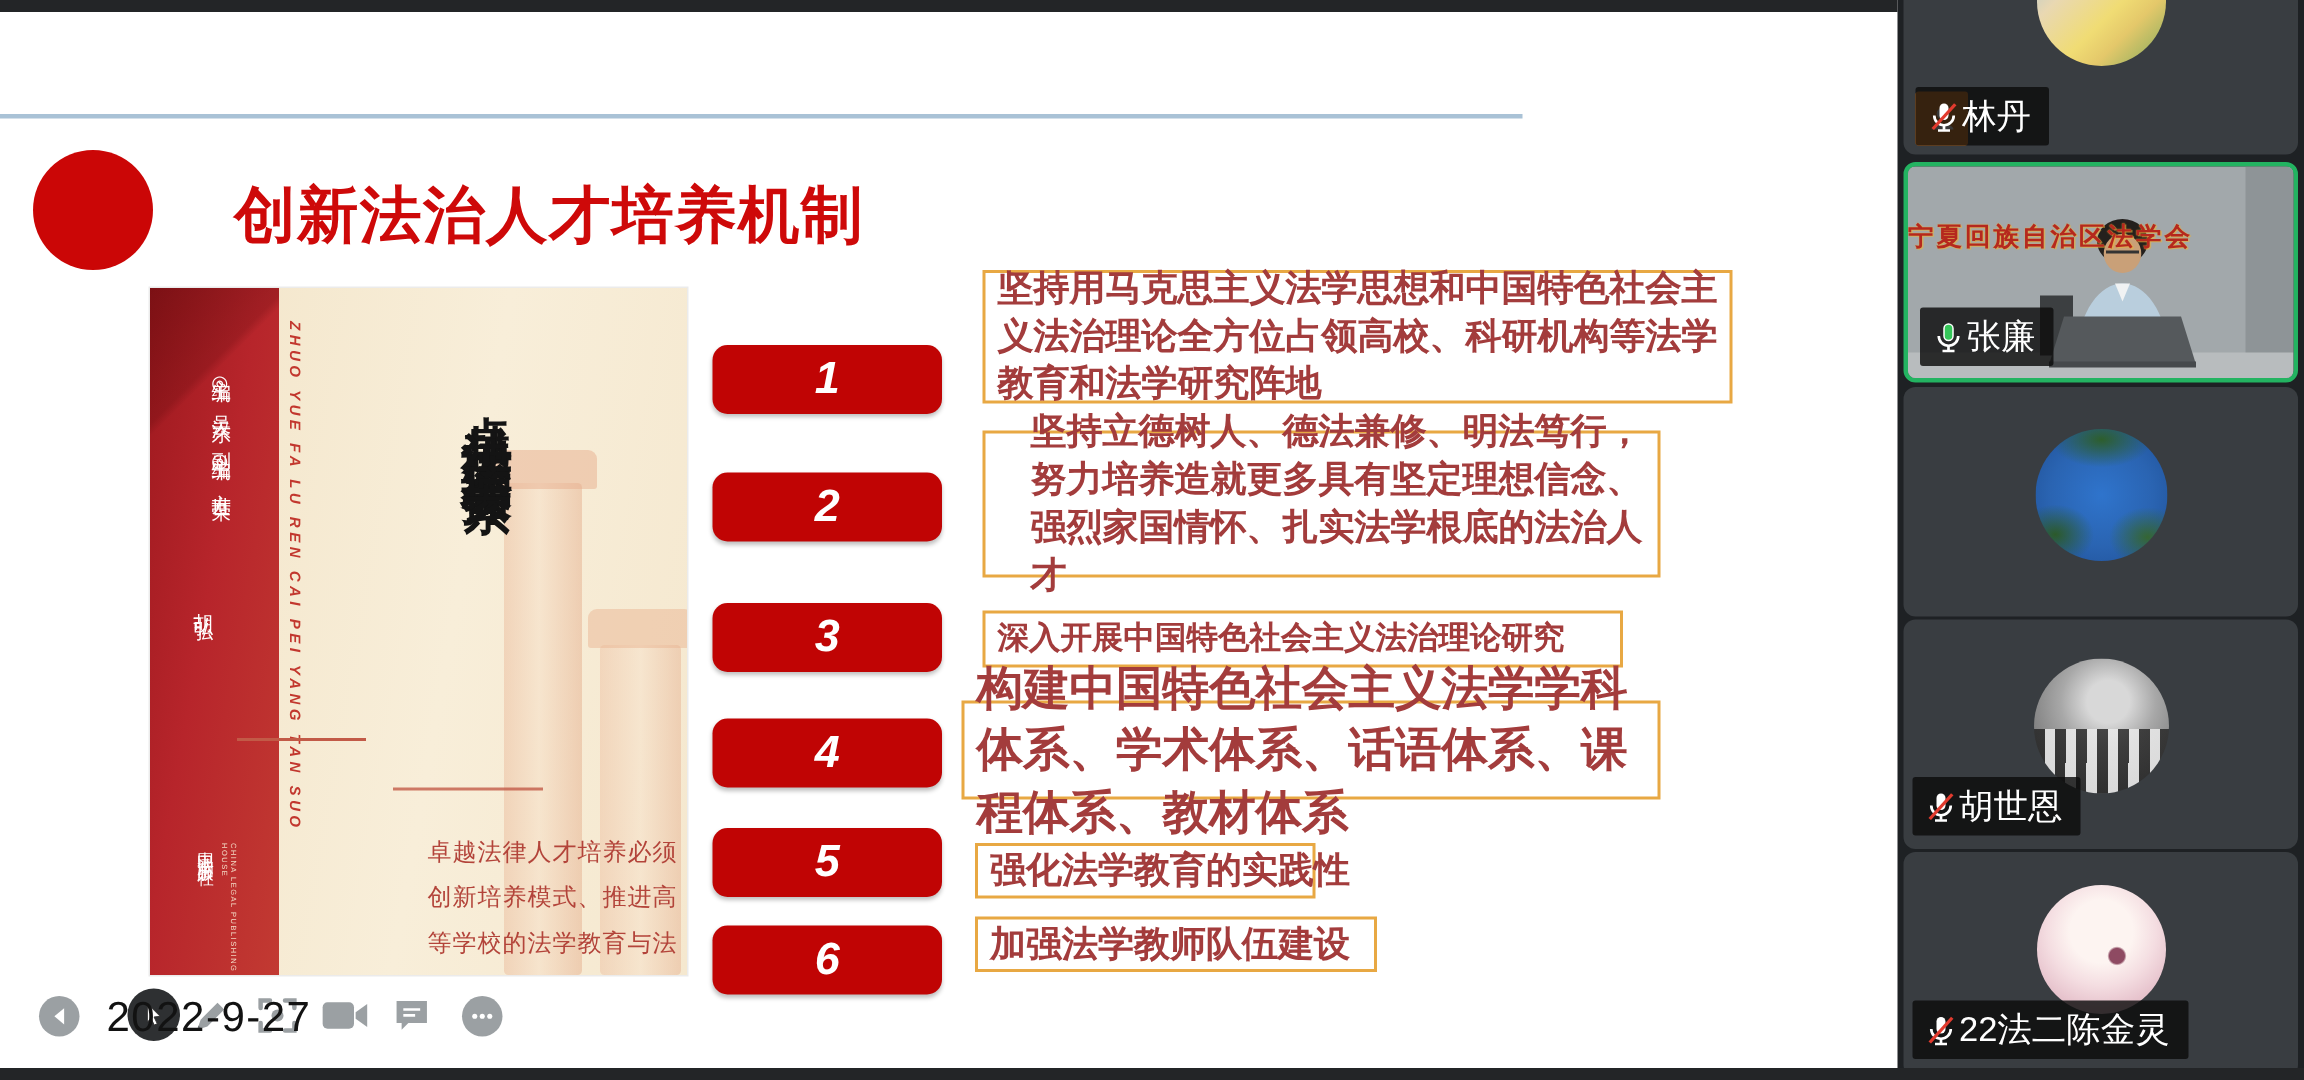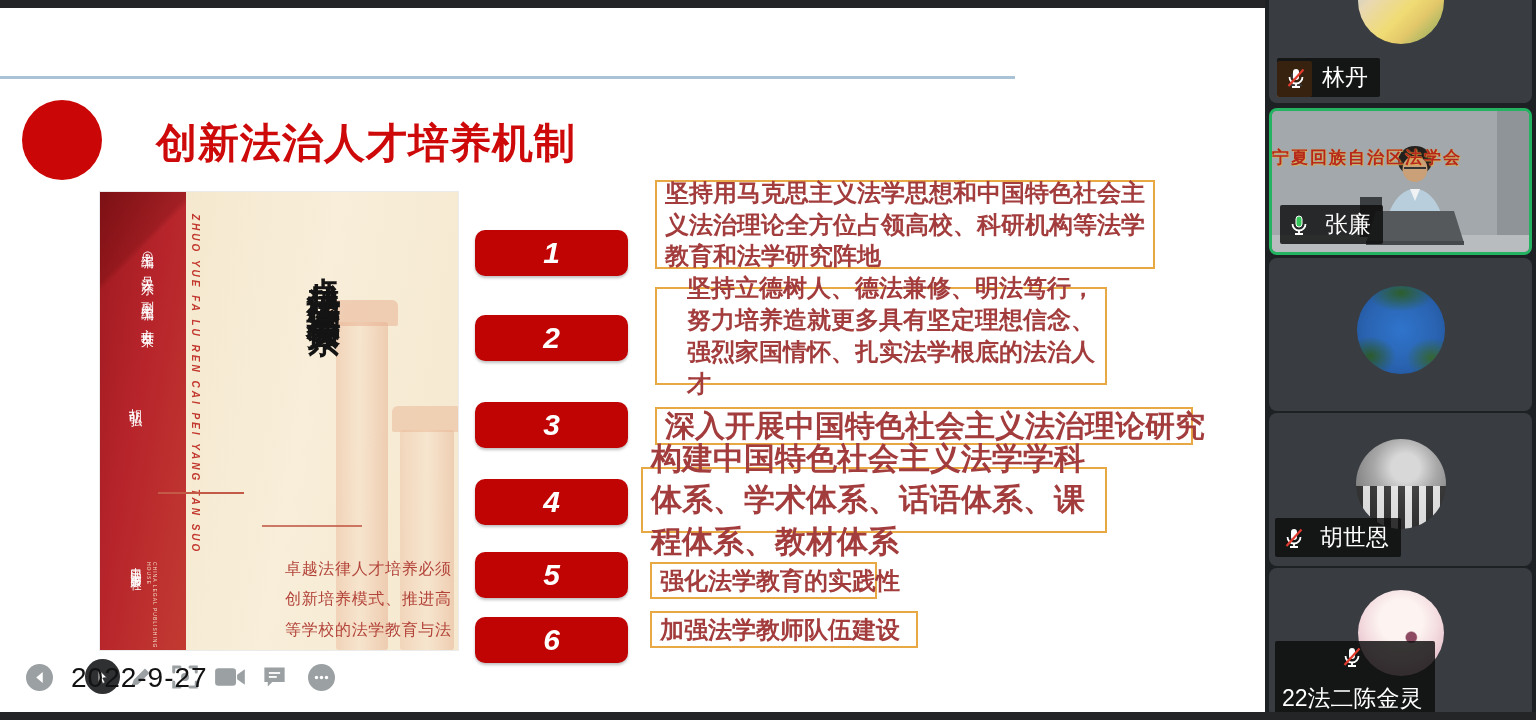--- a/index.html
+++ b/index.html
@@ -50,21 +50,21 @@
   
   .toolbar { left:0; top:652px; width:640px; height:55px; z-index:20; }
   .tb-circle { width:27px; height:27px; border-radius:50%; background:#9ba0a3; display:flex; align-items:center; justify-content:center; }
   .tb-dark { width:35px; height:35px; border-radius:50%; background:#2e3032; display:flex; align-items:center; justify-content:center; }
   .slide-date { left:71px; top:662px; font-size:28px; color:#121212; z-index:25; letter-spacing:1px; }
 
   
   #panel { left:1265px; top:0; width:271px; height:720px; background:#1e2124; overflow:hidden; }
   .tile { left:4px; width:263px; background:#393d41; border-radius:8px; overflow:hidden; }
   .avatar { border-radius:50%; left:50%; transform:translateX(-50%); }
-  .name-tag { position:absolute; display:flex; align-items:center; gap:14px;
+  .name-tag { position:absolute; display:flex; align-items:center; gap:0;
     background:rgba(12,12,12,.82); color:#fff; font-size:23px; padding:4px 12px 4px 7px; border-radius:2px; white-space:nowrap; }
   .badge { width:35px; height:36px; background:#f0831f; display:flex; align-items:center; justify-content:center; border-radius:2px; }
 
   
   .video-wall { position:absolute; inset:0; background:linear-gradient(180deg,#aeb3b6 0%,#9aa0a3 60%,#8e9396 100%); }
   .video-banner { position:absolute; top:5px; left:0; right:0; font-size:17px; font-weight:bold;
     color:#b5281e; text-shadow:0 0 1px #e9b23d, 1px 1px 0 rgba(233,178,61,.55); letter-spacing:2px;margin-top:30px; }
   .tile-active { border:3px solid #23b361; }
 </style>
 </head>
@@ -97,21 +97,21 @@
 
     <div class="abs num-btn" style="top:230px">1</div>
     <div class="abs num-btn" style="top:315px">2</div>
     <div class="abs num-btn" style="top:402px">3</div>
     <div class="abs num-btn" style="top:479px">4</div>
     <div class="abs num-btn" style="top:552px">5</div>
     <div class="abs num-btn" style="top:617px">6</div>
 
     <div class="abs txt-box" style="left:655px; top:180px; width:500px; height:89px; font-size:24px;">坚持用马克思主义法学思想和中国特色社会主义法治理论全方位占领高校、科研机构等法学教育和法学研究阵地</div>
     <div class="abs txt-box" style="left:655px; top:287px; width:452px; height:98px; font-size:24px;padding-left:30px;">坚持立德树人、德法兼修、明法笃行，努力培养造就更多具有坚定理想信念、强烈家国情怀、扎实法学根底的法治人才</div>
-    <div class="abs txt-box" style="left:655px; top:407px; width:538px; height:38px; font-size:30px; white-space:nowrap;">深入开展中国特色社会主义法治理论研究</div>
+    <div class="abs txt-box" style="left:655px; top:407px; width:427px; height:38px; font-size:21px; white-space:nowrap;">深入开展中国特色社会主义法治理论研究</div>
     <div class="abs txt-box" style="left:641px; top:467px; width:466px; height:66px; font-size:31px;">构建中国特色社会主义法学学科体系、学术体系、话语体系、课程体系、教材体系</div>
     <div class="abs txt-box" style="left:650px; top:562px; width:227px; height:37px; font-size:24px; white-space:nowrap;">强化法学教育的实践性</div>
     <div class="abs txt-box" style="left:650px; top:611px; width:268px; height:37px; font-size:24px; white-space:nowrap;">加强法学教师队伍建设</div>
 
     <div class="abs toolbar">
       <div class="abs tb-circle" style="left:26px; top:12px;">
         <svg width="13" height="13" viewBox="0 0 12 12">
             <path d="M9 1 L3 6 L9 11 Z" fill="#fff"></path>
           </svg>
       </div>
@@ -238,21 +238,21 @@
           </svg>
         <span>胡世恩</span>
       </div>
     </div>
 
     <div class="abs tile" style="top:568px; height:150px;">
       <div class="abs avatar" style="top:22px; width:86px; height:86px;
            background:
              radial-gradient(circle at 62% 55%, #8e4a62 0 7%, rgba(142,74,98,0) 9%),
              radial-gradient(circle at 50% 36%, #fdf4f1 0 30%, #f4dde1 52%, #e6c2cc 74%, #d7afbd 100%);"></div>
-      <div class="name-tag" style="left:6px; bottom:0;flex-direction:column;">
+      <div class="name-tag" style="left:6px; bottom:12px;">
         <svg width="24" height="24" viewBox="0 0 24 24">
           <rect x="9" y="3" width="6" height="11" rx="3" fill="#fff"></rect>
           <path d="M5.5 11 a6.5 6.5 0 0 0 13 0" stroke="#fff" stroke-width="1.8" fill="none"></path>
           <line x1="12" y1="17.5" x2="12" y2="20.5" stroke="#fff" stroke-width="1.8"></line>
           <line x1="8" y1="21" x2="16" y2="21" stroke="#fff" stroke-width="1.8"></line>
           <line x1="4.5" y1="20" x2="19.5" y2="3.5" stroke="#e23b2e" stroke-width="2.2"></line>
           </svg>
         <span>22法二陈金灵</span>
       </div>
     </div>

